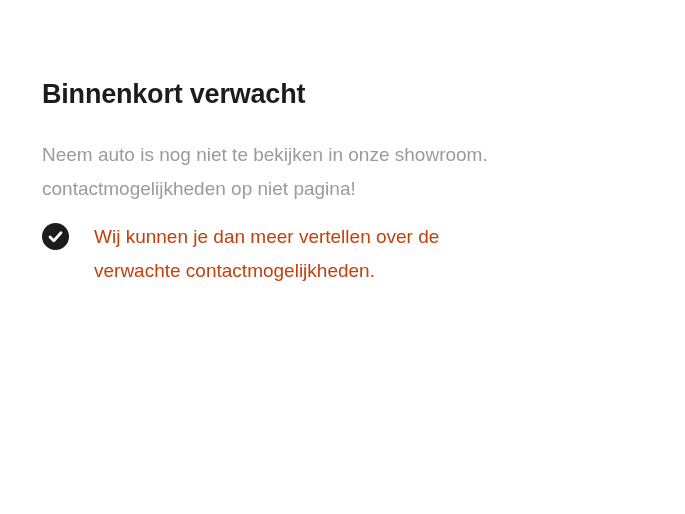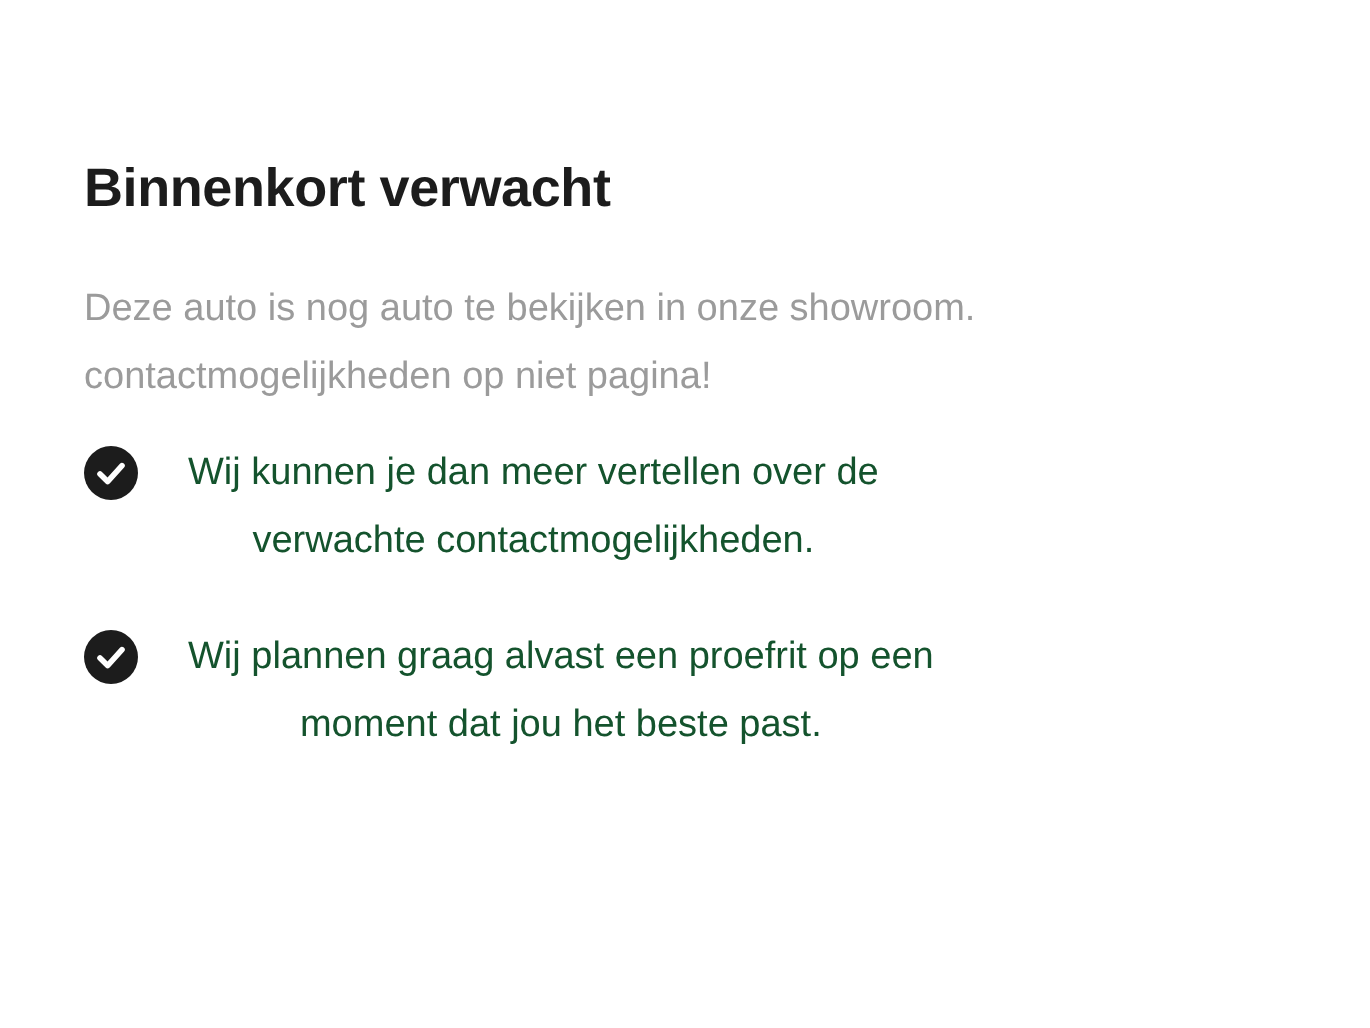--- a/index.html
+++ b/index.html
@@ -43,55 +43,44 @@
   .check-icon {
     flex: 0 0 auto;
     width: 27px;
     height: 27px;
     margin-top: 3px;
     display: block;
   }
   .bullet-text {
     font-size: 19px;
     line-height: 34px;
-    color: #14532d;
+    color: #c2410c;
     font-weight: 400;
-    text-align: center;
   }
 </style>
 </head>
 <body>
 
 <div class="wrap">
 
   <h1 class="title">Binnenkort verwacht</h1>
 
   <p class="intro">
-    <span class="line">Deze auto is nog auto te bekijken in onze showroom.</span>
+    <span class="line">Neem auto is nog niet te bekijken in onze showroom.</span>
     <span class="line">contactmogelijkheden op niet pagina!</span>
   </p>
 
   <div class="bullet-list">
 
     <div class="bullet">
       <svg class="check-icon" viewBox="0 0 27 27" aria-hidden="true">
         <circle cx="13.5" cy="13.5" r="13.5" fill="#1c1c1c"></circle>
         <path d="M8 14 L11.8 17.8 L19 9.8" stroke="#ffffff" stroke-width="2.8" fill="none" stroke-linecap="round" stroke-linejoin="round"></path>
       </svg>
       <div class="bullet-text">
         <span class="line">Wij kunnen je dan meer vertellen over de</span>
         <span class="line">verwachte contactmogelijkheden.</span>
       </div>
     </div>
 
-    <div class="bullet">
-      <svg class="check-icon" viewBox="0 0 27 27" aria-hidden="true">
-        <circle cx="13.5" cy="13.5" r="13.5" fill="#1c1c1c"></circle>
-        <path d="M8 14 L11.8 17.8 L19 9.8" stroke="#ffffff" stroke-width="2.8" fill="none" stroke-linecap="round" stroke-linejoin="round"></path>
-      </svg>
-      <div class="bullet-text">
-        <span class="line">Wij plannen graag alvast een proefrit op een</span>
-        <span class="line">moment dat jou het beste past.</span>
-      </div>
-    </div>
 
   </div>
 </div>
 
 </body></html>

